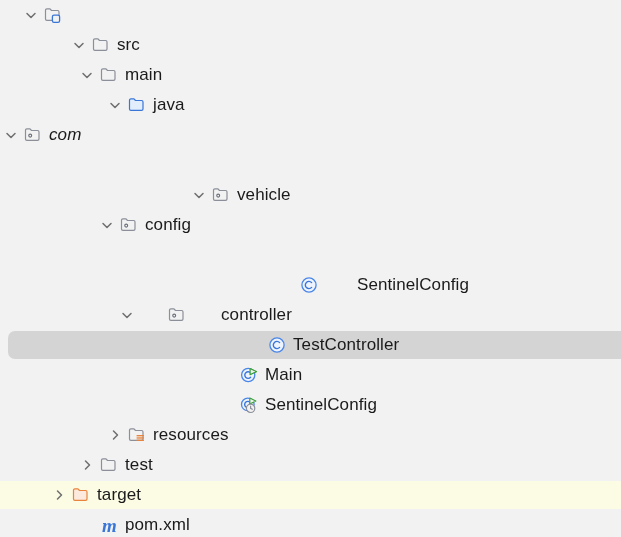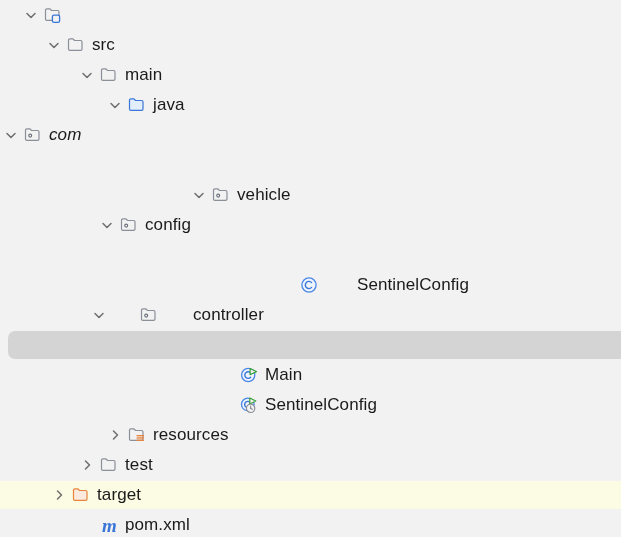--- a/index.html
+++ b/index.html
@@ -112,21 +112,21 @@
         <span class="icon">
           <svg xmlns="http://www.w3.org/2000/svg" width="18" height="18" viewBox="0 0 18 18">
             <path d="M1.5 4.2 a1.4 1.4 0 0 1 1.4 -1.4 h3.1 l1.5 1.7 h6.1 a1.4 1.4 0 0 1 1.4 1.4 v7.1 a1.4 1.4 0 0 1 -1.4 1.4 h-10.7 a1.4 1.4 0 0 1 -1.4 -1.4 z" fill="#f2f2f2" stroke="#8b8f99" stroke-width="1.2" stroke-linejoin="round"></path>
             <rect x="8.4" y="9.2" width="7.2" height="7.2" rx="1.6" fill="#f2f2f2" stroke="#3a76d8" stroke-width="1.3"></rect>
           </svg>
         </span>
       </div>
     </div>
     <div class="row">
       <div class="row-bg"></div>
-      <div class="row-inner" style="padding-left: 43px;">
+      <div class="row-inner" style="padding-left: 68px;">
         <span class="chev">
           <svg xmlns="http://www.w3.org/2000/svg" width="14" height="14" viewBox="0 0 14 14">
             <path d="M3 5.5 L7 9.5 L11 5.5" fill="none" stroke="#6e6e6e" stroke-width="1.5" stroke-linecap="round" stroke-linejoin="round"></path>
           </svg>
         </span>
         <span class="icon">
           <svg xmlns="http://www.w3.org/2000/svg" width="18" height="18" viewBox="0 0 18 18">
             <path d="M1.5 4.2 a1.4 1.4 0 0 1 1.4 -1.4 h3.1 l1.5 1.7 h6.1 a1.4 1.4 0 0 1 1.4 1.4 v7.1 a1.4 1.4 0 0 1 -1.4 1.4 h-10.7 a1.4 1.4 0 0 1 -1.4 -1.4 z" fill="#f2f2f2" stroke="#8b8f99" stroke-width="1.2" stroke-linejoin="round"></path>
           </svg>
         </span>
@@ -230,37 +230,47 @@
           <svg xmlns="http://www.w3.org/2000/svg" width="18" height="18" viewBox="0 0 18 18">
             <circle cx="9" cy="9" r="7.1" fill="#eef4fd" stroke="#4a86e8" stroke-width="1.3"></circle>
             <path d="M11.6 6.6 a3.6 3.6 0 1 0 0 4.8" fill="none" stroke="#3a76d8" stroke-width="1.4" stroke-linecap="round"></path>
           </svg>
         </span>
         <span class="label">SentinelConfig</span>
       </div>
     </div>
     <div class="row">
       <div class="row-bg"></div>
-      <div class="row-inner" style="padding-left: 88px; gap: 28px;">
+      <div class="row-inner" style="padding-left: 116px; gap: 28px;">
         <span class="chev">
           <svg xmlns="http://www.w3.org/2000/svg" width="14" height="14" viewBox="0 0 14 14">
             <path d="M3 5.5 L7 9.5 L11 5.5" fill="none" stroke="#6e6e6e" stroke-width="1.5" stroke-linecap="round" stroke-linejoin="round"></path>
           </svg>
         </span>
         <span class="icon">
           <svg xmlns="http://www.w3.org/2000/svg" width="18" height="18" viewBox="0 0 18 18">
             <path d="M1.5 4.2 a1.4 1.4 0 0 1 1.4 -1.4 h3.1 l1.5 1.7 h6.1 a1.4 1.4 0 0 1 1.4 1.4 v7.1 a1.4 1.4 0 0 1 -1.4 1.4 h-10.7 a1.4 1.4 0 0 1 -1.4 -1.4 z" fill="#f2f2f2" stroke="#8b8f99" stroke-width="1.2" stroke-linejoin="round"></path>
             <circle cx="6.2" cy="9.6" r="1.45" fill="none" stroke="#6c717c" stroke-width="1.15"></circle>
           </svg>
         </span>
         <span class="label">controller</span>
       </div>
     </div>
     <div class="row selected">
       <div class="row-bg"></div>
+      <div class="row-inner" style="padding-left: 244px;">
+        <span class="chev"></span>
+        <span class="icon">
+          <svg xmlns="http://www.w3.org/2000/svg" width="18" height="18" viewBox="0 0 18 18">
+            <circle cx="9" cy="9" r="7.1" fill="#eef4fd" stroke="#4a86e8" stroke-width="1.3"></circle>
+            <path d="M11.6 6.6 a3.6 3.6 0 1 0 0 4.8" fill="none" stroke="#3a76d8" stroke-width="1.4" stroke-linecap="round"></path>
+          </svg>
+        </span>
+        <span class="label">TestController</span>
+      </div>
     </div>
     <div class="row">
       <div class="row-bg"></div>
       <div class="row-inner" style="padding-left: 216px;">
         <span class="chev"></span>
         <span class="icon">
           <svg xmlns="http://www.w3.org/2000/svg" width="18" height="18" viewBox="0 0 18 18">
             <circle cx="8.2" cy="9" r="6.6" fill="#eef4fd" stroke="#4a86e8" stroke-width="1.3"></circle>
             <path d="M10.6 6.9 a3.3 3.3 0 1 0 0 4.3" fill="none" stroke="#3a76d8" stroke-width="1.4" stroke-linecap="round"></path>
             <path d="M10.1 2.5 L16.4 5.6 L10.1 8.7 Z" fill="#f2f2f2" stroke="#3aa03a" stroke-width="1.25" stroke-linejoin="round"></path>

